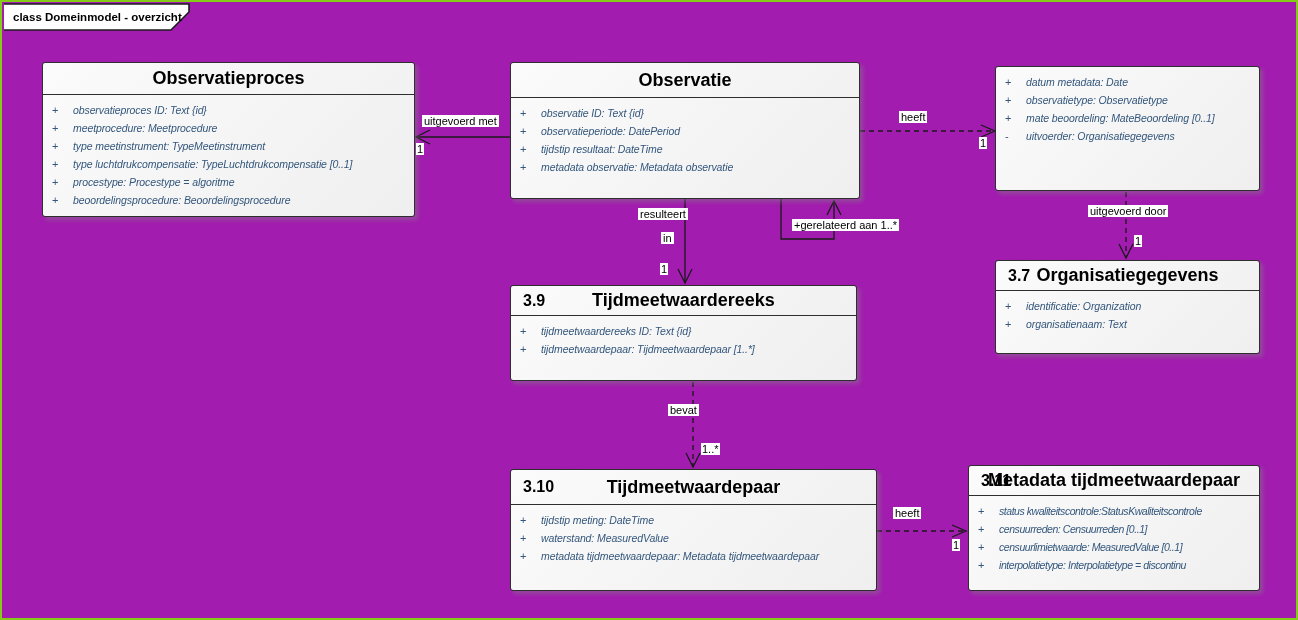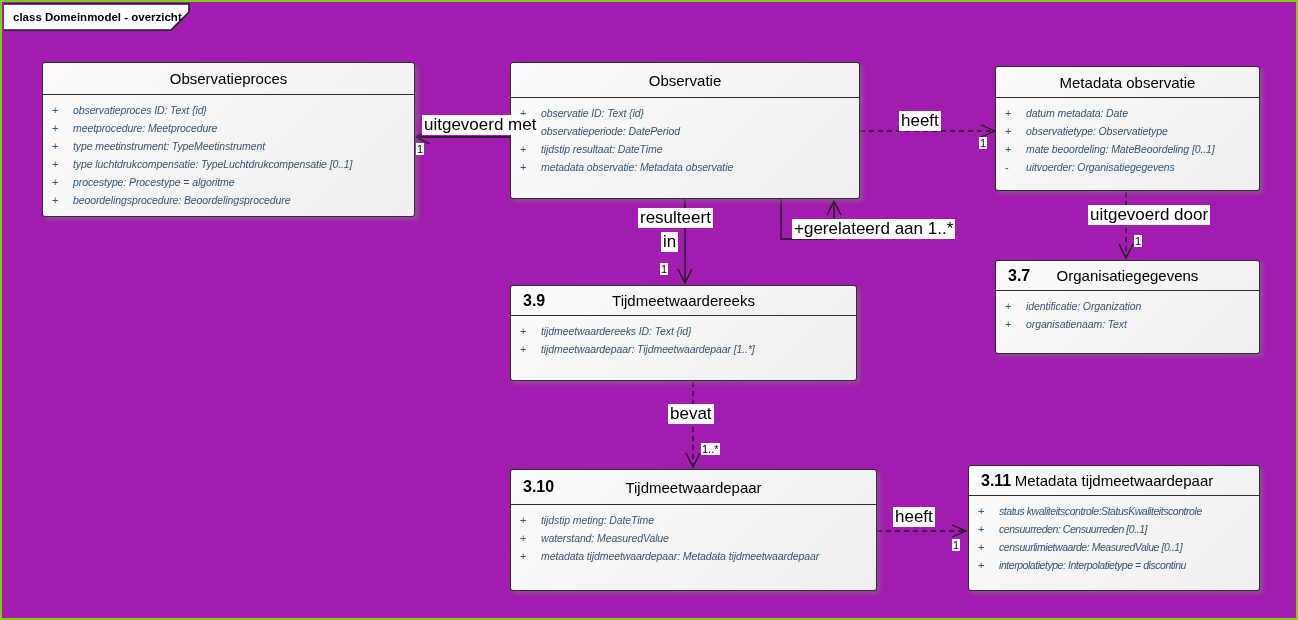--- a/index.html
+++ b/index.html
@@ -17,34 +17,34 @@
   .uml-class{
     position:absolute;z-index:2;box-sizing:border-box;
     background:linear-gradient(135deg,#fbfbfb 0%,#efefef 100%);
     border:1.5px solid #2e2e2e;border-radius:3px;
     box-shadow:3px 3px 4px rgba(130,130,130,0.45);
   }
   .cls-header{
     position:relative;display:flex;align-items:center;justify-content:center;
     border-bottom:1.5px solid #2e2e2e;box-sizing:border-box;
   }
-  .cls-title{font-size:15px;font-weight:normal;color:#000;white-space:nowrap;text-align:center;}
+  .cls-title{font-size:18px;font-weight:bold;color:#000;white-space:nowrap;text-align:center;}
   .cls-num{
     position:absolute;left:12px;top:50%;transform:translateY(-50%);
     font-size:16px;font-weight:bold;color:#000;
   }
   .cls-num:empty{display:none;}
   .cls-attrs{padding-top:6px;}
   .attr-row{display:flex;align-items:center;height:18px;white-space:nowrap;}
   .attr-vis{width:21px;padding-left:9px;flex:0 0 auto;color:#33567c;font-size:11px;}
   .attr-text{color:#33567c;font-size:10.5px;letter-spacing:-0.1px;font-style:italic;}
   .uml-class.tight .attr-text{letter-spacing:-0.45px;}
   .conn-label{
     position:absolute;z-index:2;background:#fff;padding:0 2px;
-    font-size:17px;color:#000;white-space:nowrap;
+    font-size:11px;color:#000;white-space:nowrap;
   }
   .mult{
     position:absolute;z-index:2;background:#fff;padding:0 1px;
     font-size:11px;color:#000;white-space:nowrap;
   }
 </style>
 </head>
 <body>
 
 <div class="stage">
@@ -133,24 +133,20 @@
           <span class="attr-text">tijdstip resultaat: DateTime</span>
         </div>
         <div class="attr-row">
           <span class="attr-vis">+</span>
           <span class="attr-text">metadata observatie: Metadata observatie</span>
         </div>
       </div>
   </div>
 
   <div class="uml-class" style="left:993px;top:64px;width:265px;height:125px">
-    <div class="cls-header" style="height:31px">
-
-      <span class="cls-title">Metadata observatie</span>
-    </div>
     <div class="cls-attrs">
         <div class="attr-row">
           <span class="attr-vis">+</span>
           <span class="attr-text">datum metadata: Date</span>
         </div>
         <div class="attr-row">
           <span class="attr-vis">+</span>
           <span class="attr-text">observatietype: Observatietype</span>
         </div>
         <div class="attr-row">

